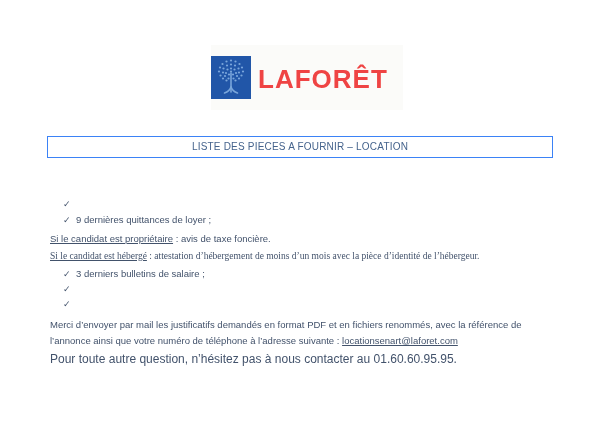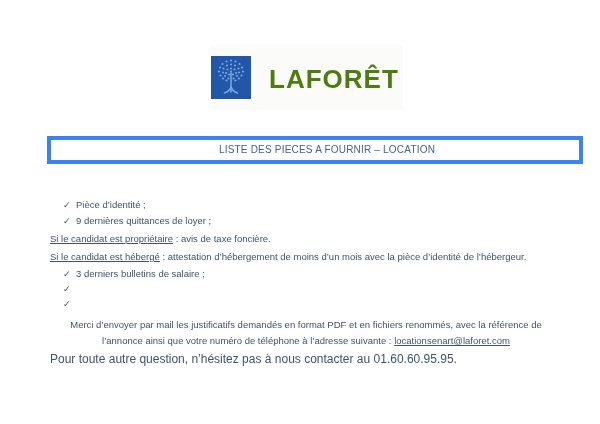--- a/index.html
+++ b/index.html
@@ -12,48 +12,47 @@
     overflow:hidden;
   }
   .logo{
     position:absolute;left:211px;top:45px;
     width:192px;height:65px;
     background:#fbfbf9;
     display:flex;align-items:center;
   }
   .logo-icon{width:40px;height:43px;display:block;}
   .wordmark{
-    margin-left:18px;
+    margin-left:7px;
     font-size:26px;font-weight:bold;
-    color:#4d7c0f;letter-spacing:1px;
+    color:#ef4444;letter-spacing:1px;
     line-height:1;
     padding-top:2px;
   }
   .title-box{
     position:absolute;left:47px;top:136px;
     width:504px;height:20px;
-    border:4px solid #3b82f6;
+    border:1px solid #3b82f6;
     text-align:center;line-height:20px;
     font-size:10px;color:#45638c;
     letter-spacing:.2px;
-    padding-left:24px;
   }
   .doc{font-size:9.5px;line-height:15.2px;}
   .checklist{position:absolute;left:63px;white-space:nowrap;}
   .cl-identity{top:197px;}
   .cl-income{top:266px;}
   .check-row{display:flex;align-items:baseline;}
   .check{width:13px;flex:0 0 13px;font-size:9px;}
   .cond{position:absolute;left:50px;white-space:nowrap;font-size:9.5px;}
   .cond-1{top:233px;text-align:center;}
-  .cond-2{top:251px;}
+  .cond-2{top:251px;font-family:Liberation Serif, serif;}
   .cond u,.u{text-decoration:underline;}
   .para{
     position:absolute;left:50px;top:317px;width:512px;
-    font-size:9.5px;line-height:16px;text-align:center;
+    font-size:9.5px;line-height:16px;
   }
   .email{color:#42526b;text-decoration:underline;cursor:pointer;}
   .footer-line{
     position:absolute;left:50px;top:352px;white-space:nowrap;
     font-size:12px;
   }
 </style>
 </head>
 <body>
 
@@ -105,21 +104,20 @@
   <div class="wordmark">LAFORÊT</div>
 </div>
 
 <div class="title-box">
   <span>LISTE DES PIECES A FOURNIR – LOCATION</span>
 </div>
 
 <div class="doc checklist cl-identity">
   <div class="check-row">
     <span class="check">✓</span>
-    <span>Pièce d’identité ;</span>
   </div>
   <div class="check-row">
     <span class="check">✓</span>
     <span>9 dernières quittances de loyer ;</span>
   </div>
 </div>
 
 <div class="cond cond-1">
   <span class="u">Si le candidat est propriétaire</span><span> : avis de taxe foncière.</span>
 </div>

